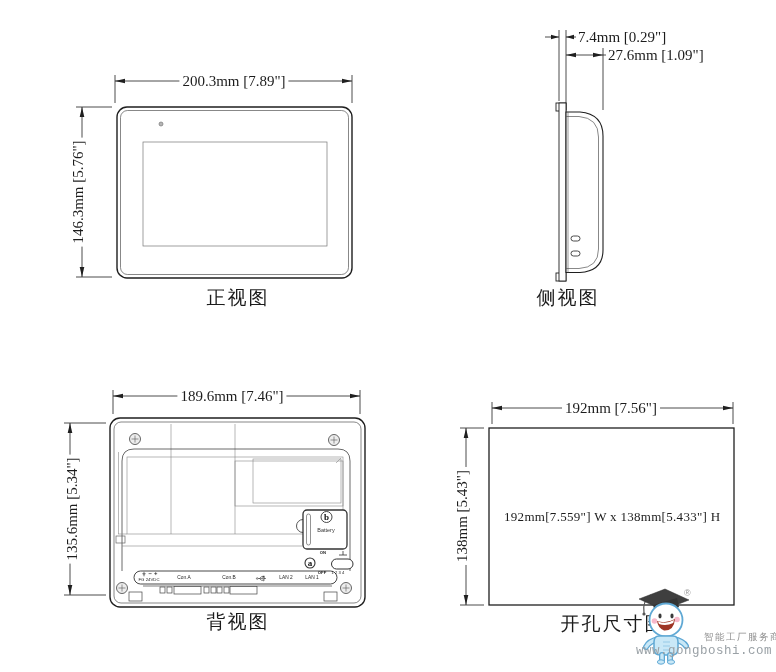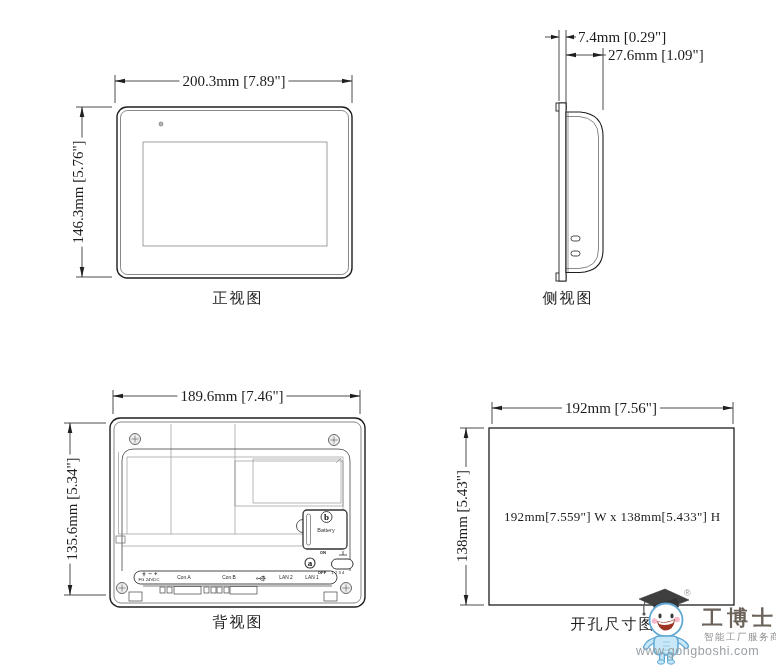--- a/index.html
+++ b/index.html
@@ -19,21 +19,21 @@
   .dim-v {
     position:absolute; transform:translate(-50%,-50%) rotate(-90deg);
     font-size:15px; line-height:16px; white-space:nowrap;
     background:#fff; padding:0 3px;
   }
   .dim-lead {
     position:absolute; font-size:15px; line-height:16px; white-space:nowrap;
   }
   .view-title {
     position:absolute; transform:translateX(-50%);
-    font-size:15px; line-height:20px; letter-spacing:2px; white-space:nowrap;
+    font-size:19px; line-height:20px; letter-spacing:2px; white-space:nowrap;
   }
   .tiny {
     position:absolute; font-family:"Liberation Sans","DejaVu Sans",sans-serif;
     color:#222; text-align:center; white-space:nowrap; line-height:1;
   }
   .key-letter {
     position:absolute; font-family:"Liberation Serif",serif; font-weight:bold;
     text-align:center; line-height:1; color:#111;
   }
   .cut-note {
@@ -43,21 +43,21 @@
   .brand {
     position:absolute; font-size:21px; font-weight:bold; letter-spacing:4px;
     color:#6b635a; white-space:nowrap;
   }
   .tagline {
     position:absolute; font-size:9.5px; letter-spacing:1.5px; color:#8f8f8f;
     font-family:"Liberation Sans",sans-serif; white-space:nowrap;
   }
   .site {
     position:absolute; font-size:12.5px; color:#9aa1a6;
-    font-family:Liberation Sans, sans-serif; white-space:nowrap; letter-spacing:0.5px;
+    font-family:Liberation Mono, monospace; white-space:nowrap; letter-spacing:0.5px;
   }
   .reg { position:absolute; font-size:9px; color:#999;
     font-family:"Liberation Sans",sans-serif; }
 </style>
 </head>
 <body>
 
 <div class="canvas">
 
   <svg class="linework" width="776" height="672" viewBox="0 0 776 672">
@@ -245,18 +245,17 @@
       <path d="M26,53 h14 q5,0 5,6 v7 q0,6 -6,6 h-12 q-6,0 -6,-6 v-7 q0,-6 5,-6 Z" fill="#c9e8f7" stroke="#5fa8d4" stroke-width="1.5"></path>
       <path d="M30,59 h7 M30,63 h7 M30,67 h7" stroke="#8cc3e3" stroke-width="0.8"></path>
       <path d="M29,72 V77" stroke="#5fa8d4" stroke-width="6" stroke-linecap="round"></path>
       <path d="M29,72 V77" stroke="#c9e8f7" stroke-width="3.4" stroke-linecap="round"></path>
       <path d="M37,72 V77" stroke="#5fa8d4" stroke-width="6" stroke-linecap="round"></path>
       <path d="M37,72 V77" stroke="#c9e8f7" stroke-width="3.4" stroke-linecap="round"></path>
       <ellipse cx="28" cy="79" rx="3.6" ry="2.2" fill="#c9e8f7" stroke="#5fa8d4" stroke-width="1"></ellipse>
       <ellipse cx="38" cy="79" rx="3.6" ry="2.2" fill="#c9e8f7" stroke="#5fa8d4" stroke-width="1"></ellipse>
     </svg>
     <span class="reg" style="left:684px; top:588px;">®</span>
-    <div class="brand" style="left:702px; top:604px;">工博士</div>
     <div class="tagline" style="left:704px; top:631px;">智能工厂服务商</div>
     <div class="site" style="left:636px; top:644px;">www.gongboshi.com</div>
   </div>
 
 </div>
 
 </body></html>

